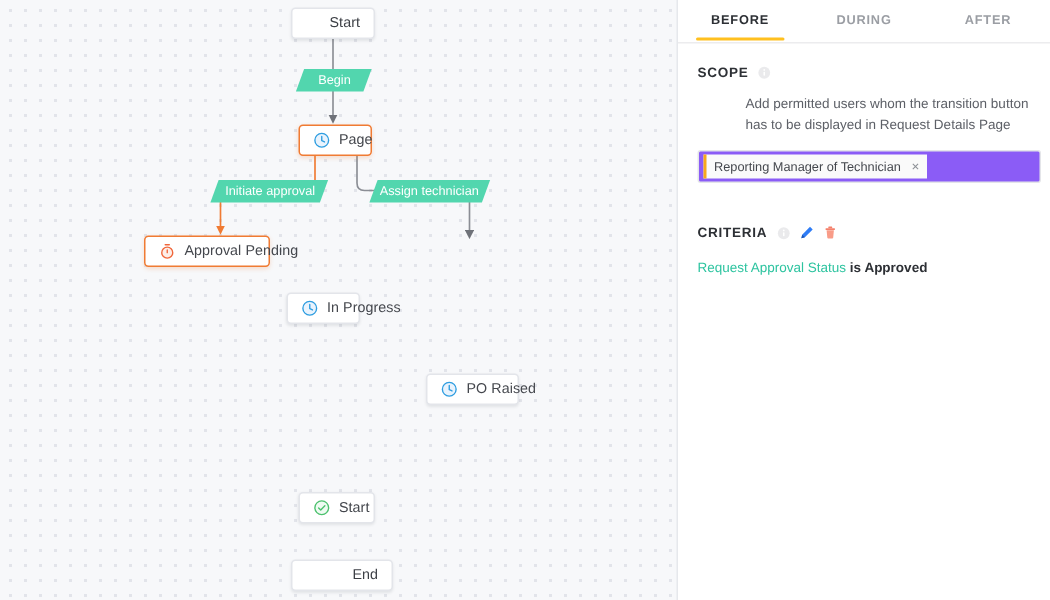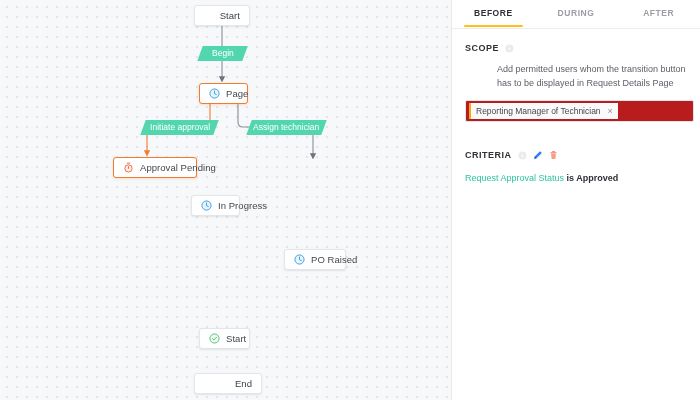--- a/index.html
+++ b/index.html
@@ -118,21 +118,21 @@
   }
 
   .chipbox{
     margin-top:10px;
     height:22px;
     border:1px solid #e4e5e9;
     border-radius:2px;
     display:flex;align-items:center;
     padding:0 3px;
     box-sizing:border-box;
-    background:#b91c1c;
+    background:#8b5cf6;
   }
   .chip{
     display:flex;align-items:center;
     height:16px;
     background:#fafafa;
     border-left:2.5px solid #f7a81b;
     padding:0 5px 0 5px;
     font-size:8.5px;color:#44474d;
     white-space:nowrap;
   }
@@ -190,21 +190,21 @@
     </div>
 
     <div class="trans" style="left:143px;top:120px;width:73px;">
       <span>Initiate approval</span>
     </div>
 
     <div class="trans" style="left:249px;top:120px;width:75px;">
       <span>Assign technician</span>
     </div>
 
-    <div class="node sel" style="left:113px;top:157px;width:84px;">
+    <div class="node sel" style="left:96px;top:157px;width:84px;">
       <svg class="ic" viewBox="0 0 24 24">
         <path d="M9 2.5h6" stroke="#f0663a" stroke-width="2" stroke-linecap="round"></path>
         <circle cx="12" cy="14" r="8" fill="#fdeee8" stroke="#f0663a" stroke-width="2"></circle>
         <path d="M12 10v4" stroke="#f0663a" stroke-width="2" stroke-linecap="round"></path>
       </svg>
       <span>Approval Pending</span>
     </div>
 
 
     <div class="node" style="left:191px;top:195px;width:49px;">

